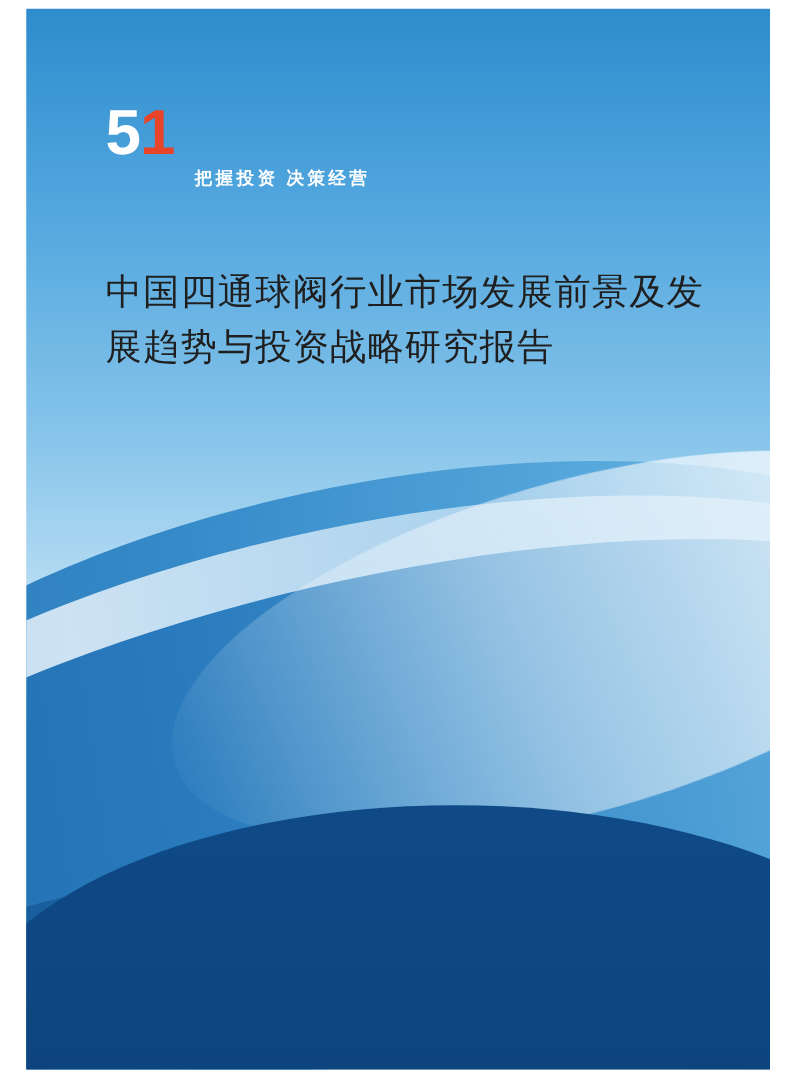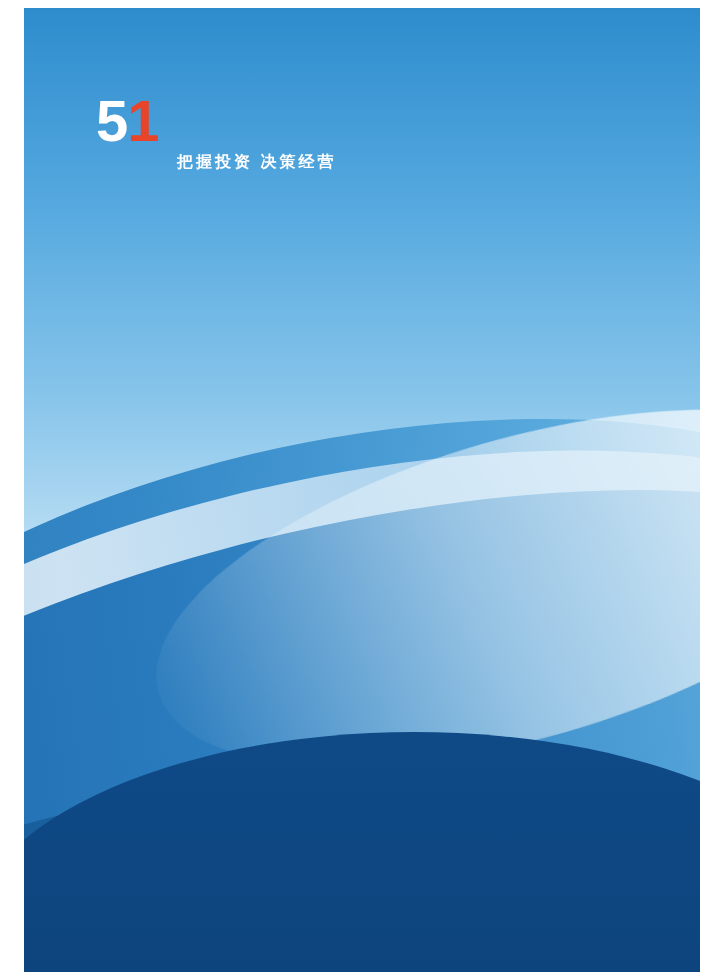--- a/index.html
+++ b/index.html
@@ -201,15 +201,16 @@
     <div class="ribbon-c"></div>
     <div class="ribbon-d"></div>
     <div class="bottom-wave-2"></div>
     <div class="bottom-wave"></div>
 
     <div class="logo">
       <div class="logo-mark"><span>5</span><span class="accent">1</span></div>
       <div class="logo-sub">把握投资 决策经营</div>
     </div>
 
+    <div class="cover-title">中国四通球阀行业市场发展前景及发展趋势与投资战略研究报告</div>
 
   </div>
 </div>
 
 </body></html>

